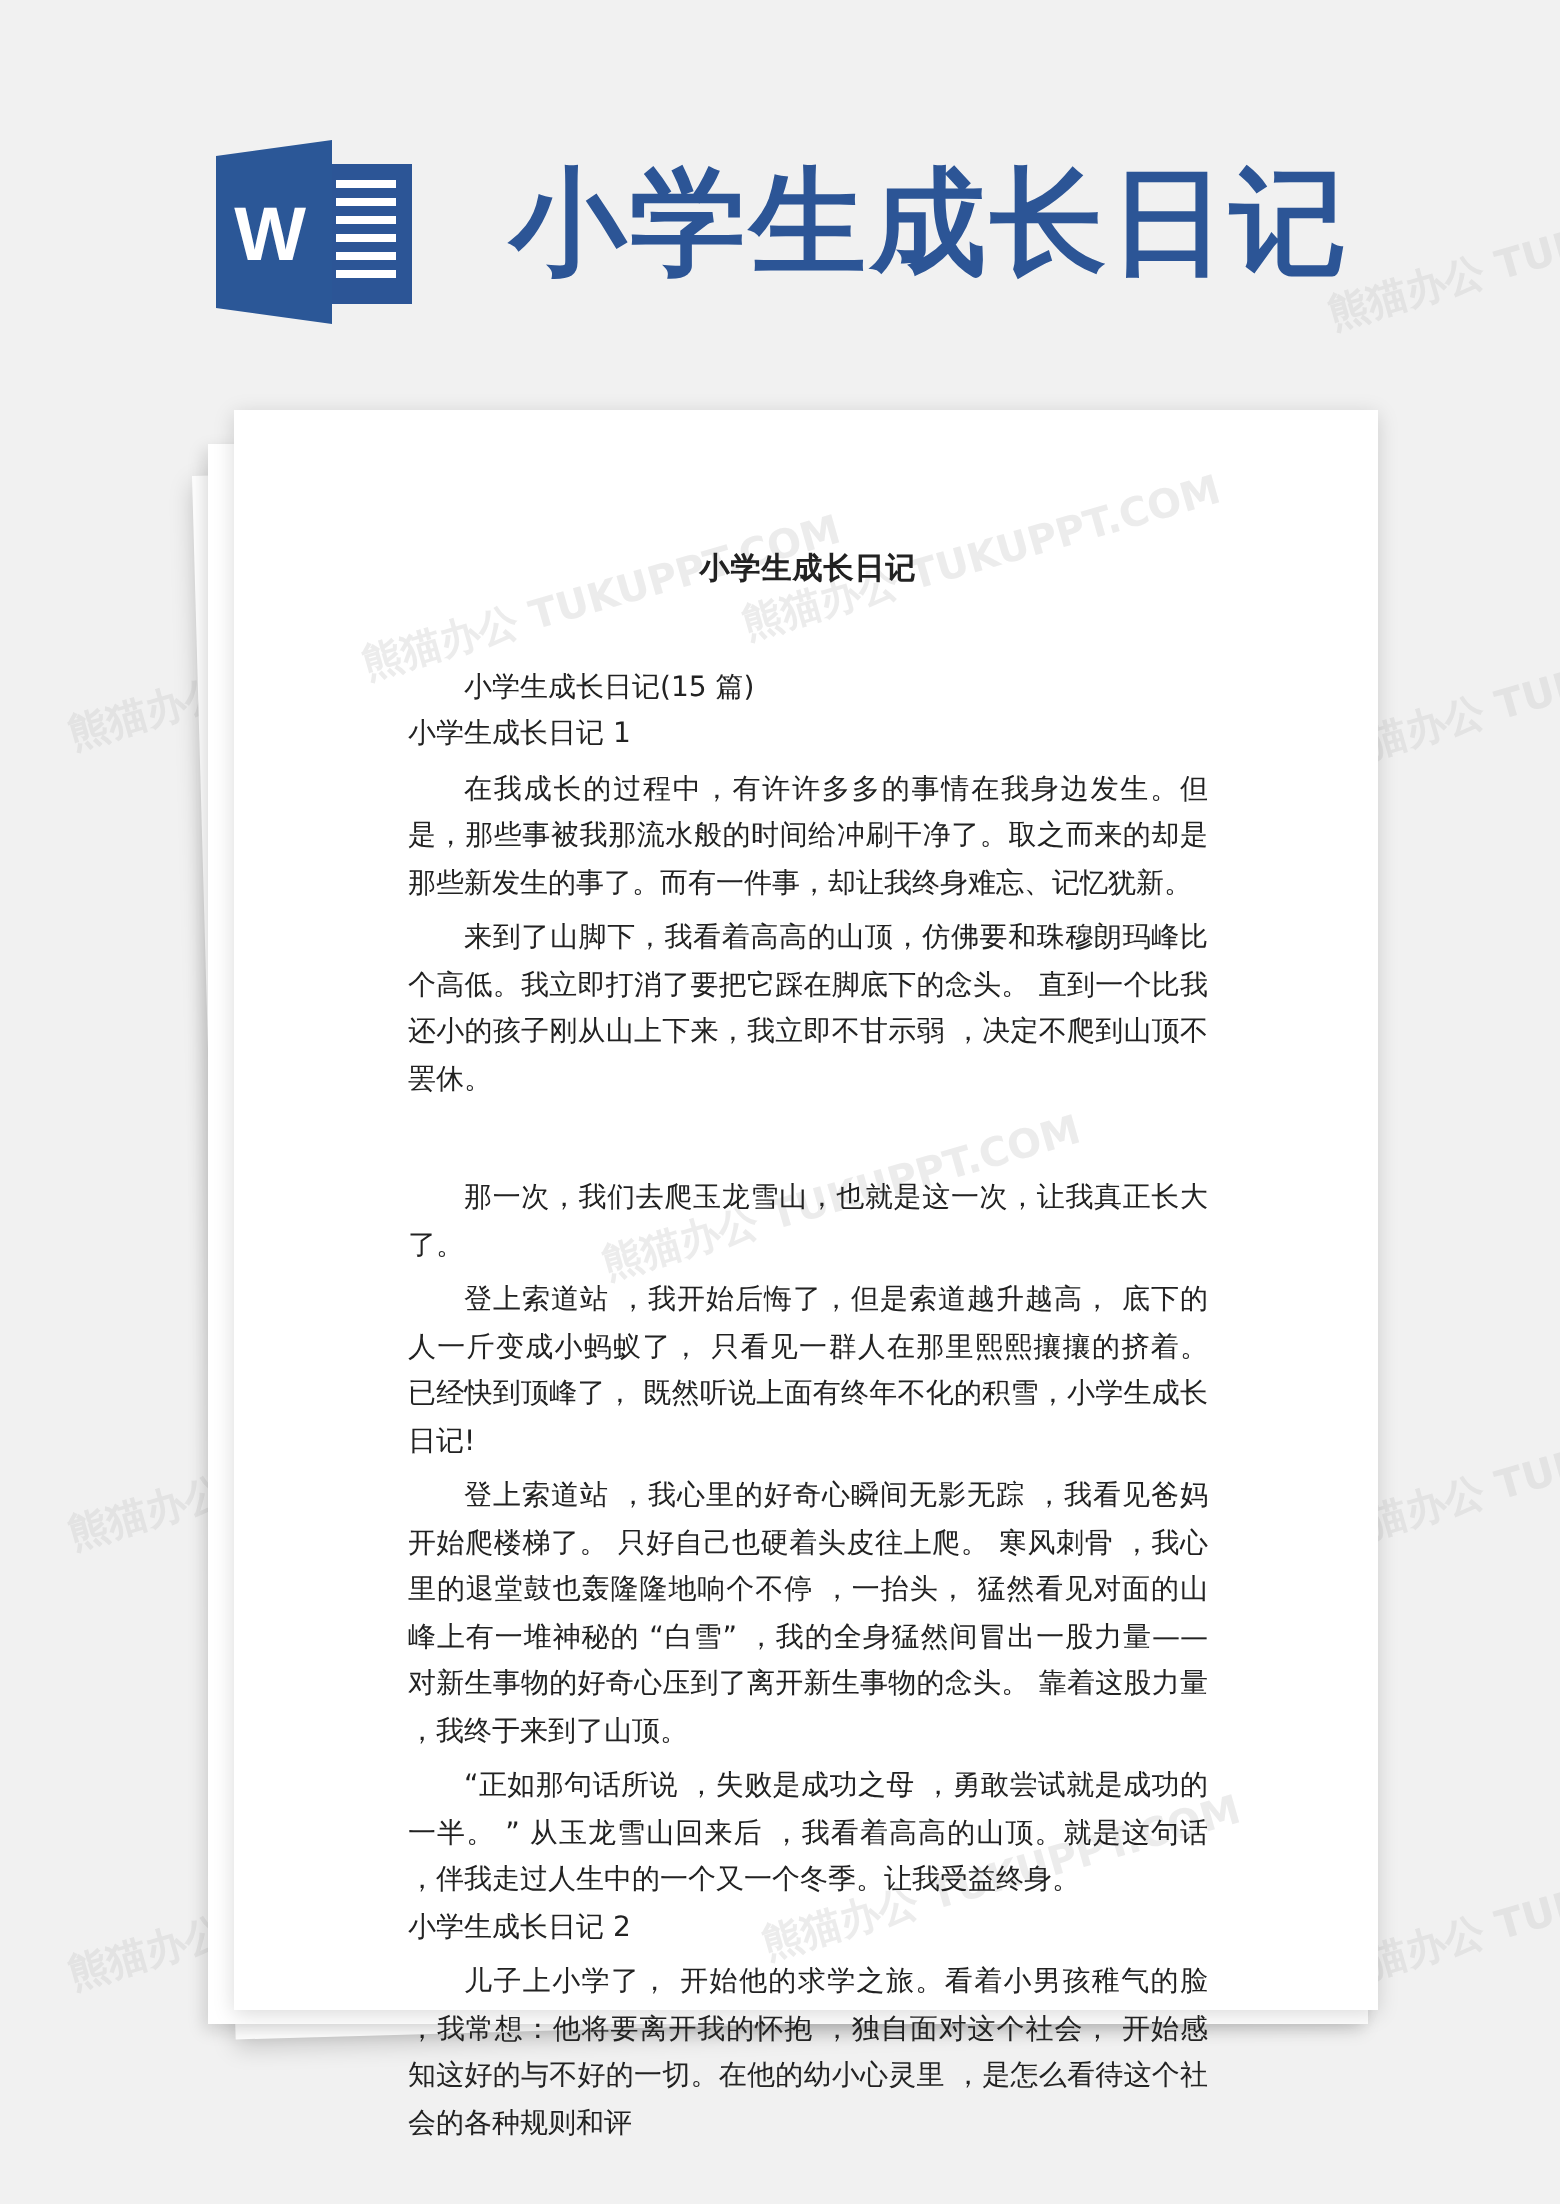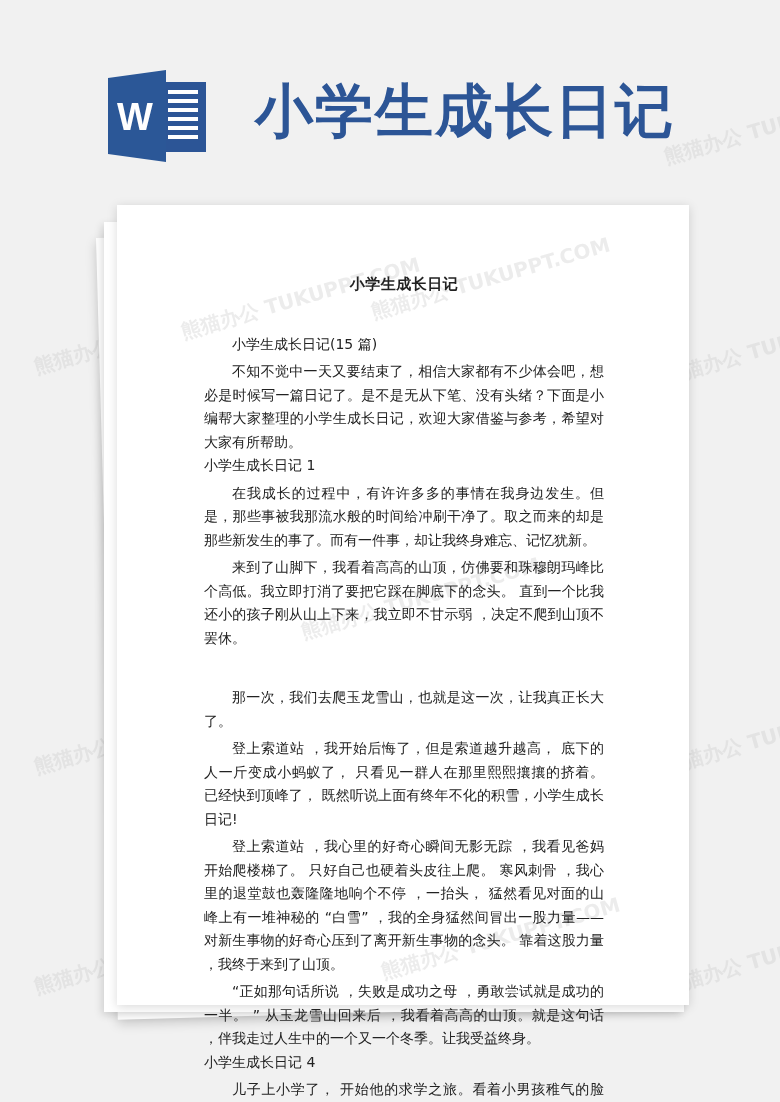--- a/index.html
+++ b/index.html
@@ -76,26 +76,25 @@
 
 <div class="page">
   <div class="watermark" style="left:60px;top:80px;">熊猫办公 TUKUPPT.COM</div>
   <div class="watermark" style="left:250px;top:60px;">熊猫办公 TUKUPPT.COM</div>
   <div class="watermark" style="left:180px;top:380px;">熊猫办公 TUKUPPT.COM</div>
   <div class="watermark" style="left:260px;top:720px;">熊猫办公 TUKUPPT.COM</div>
 
   <div class="doc">
     <div class="doc-title">小学生成长日记</div>
     <p class="ind">小学生成长日记(15 篇)</p>
-    <p class="ind gap">不知不觉中一天又要结束了，相信大家都有不少体会吧，想必是时候写一篇日记了。是不是无从下笔、没有头绪？下面是小编帮大家整理的小学生成长日记，欢迎大家借鉴与参考，希望对大家有所帮助。</p>
 
     <p class="h">小学生成长日记 1</p>
     <p class="ind gap">在我成长的过程中，有许许多多的事情在我身边发生。但是，那些事被我那流水般的时间给冲刷干净了。取之而来的却是那些新发生的事了。而有一件事，却让我终身难忘、记忆犹新。</p>
     <p class="ind gap">来到了山脚下，我看着高高的山顶，仿佛要和珠穆朗玛峰比个高低。我立即打消了要把它踩在脚底下的念头。  直到一个比我还小的孩子刚从山上下来，我立即不甘示弱 ，决定不爬到山顶不罢休。</p>
     <p class="ind">那一次，我们去爬玉龙雪山，也就是这一次，让我真正长大了。</p>
     <p class="ind gap">登上索道站 ，我开始后悔了，但是索道越升越高， 底下的人一斤变成小蚂蚁了， 只看见一群人在那里熙熙攘攘的挤着。  已经快到顶峰了， 既然听说上面有终年不化的积雪，小学生成长日记!</p>
     <p class="ind gap">登上索道站 ，我心里的好奇心瞬间无影无踪 ，我看见爸妈开始爬楼梯了。  只好自己也硬着头皮往上爬。  寒风刺骨 ，我心里的退堂鼓也轰隆隆地响个不停 ，一抬头， 猛然看见对面的山峰上有一堆神秘的 “白雪” ，我的全身猛然间冒出一股力量——对新生事物的好奇心压到了离开新生事物的念头。  靠着这股力量 ，我终于来到了山顶。</p>
     <p class="ind gap">“正如那句话所说 ，失败是成功之母 ，勇敢尝试就是成功的一半。 ” 从玉龙雪山回来后 ，我看着高高的山顶。就是这句话 ，伴我走过人生中的一个又一个冬季。让我受益终身。</p>
 
-    <p class="h">小学生成长日记 4</p>
+    <p class="h">小学生成长日记 2</p>
     <p class="ind gap">儿子上小学了， 开始他的求学之旅。看着小男孩稚气的脸 ，我常想：他将要离开我的怀抱 ，独自面对这个社会， 开始感知这好的与不好的一切。在他的幼小心灵里 ，是怎么看待这个社会的各种规则和评</p>
   </div>
 </div>
 
 </body></html>

